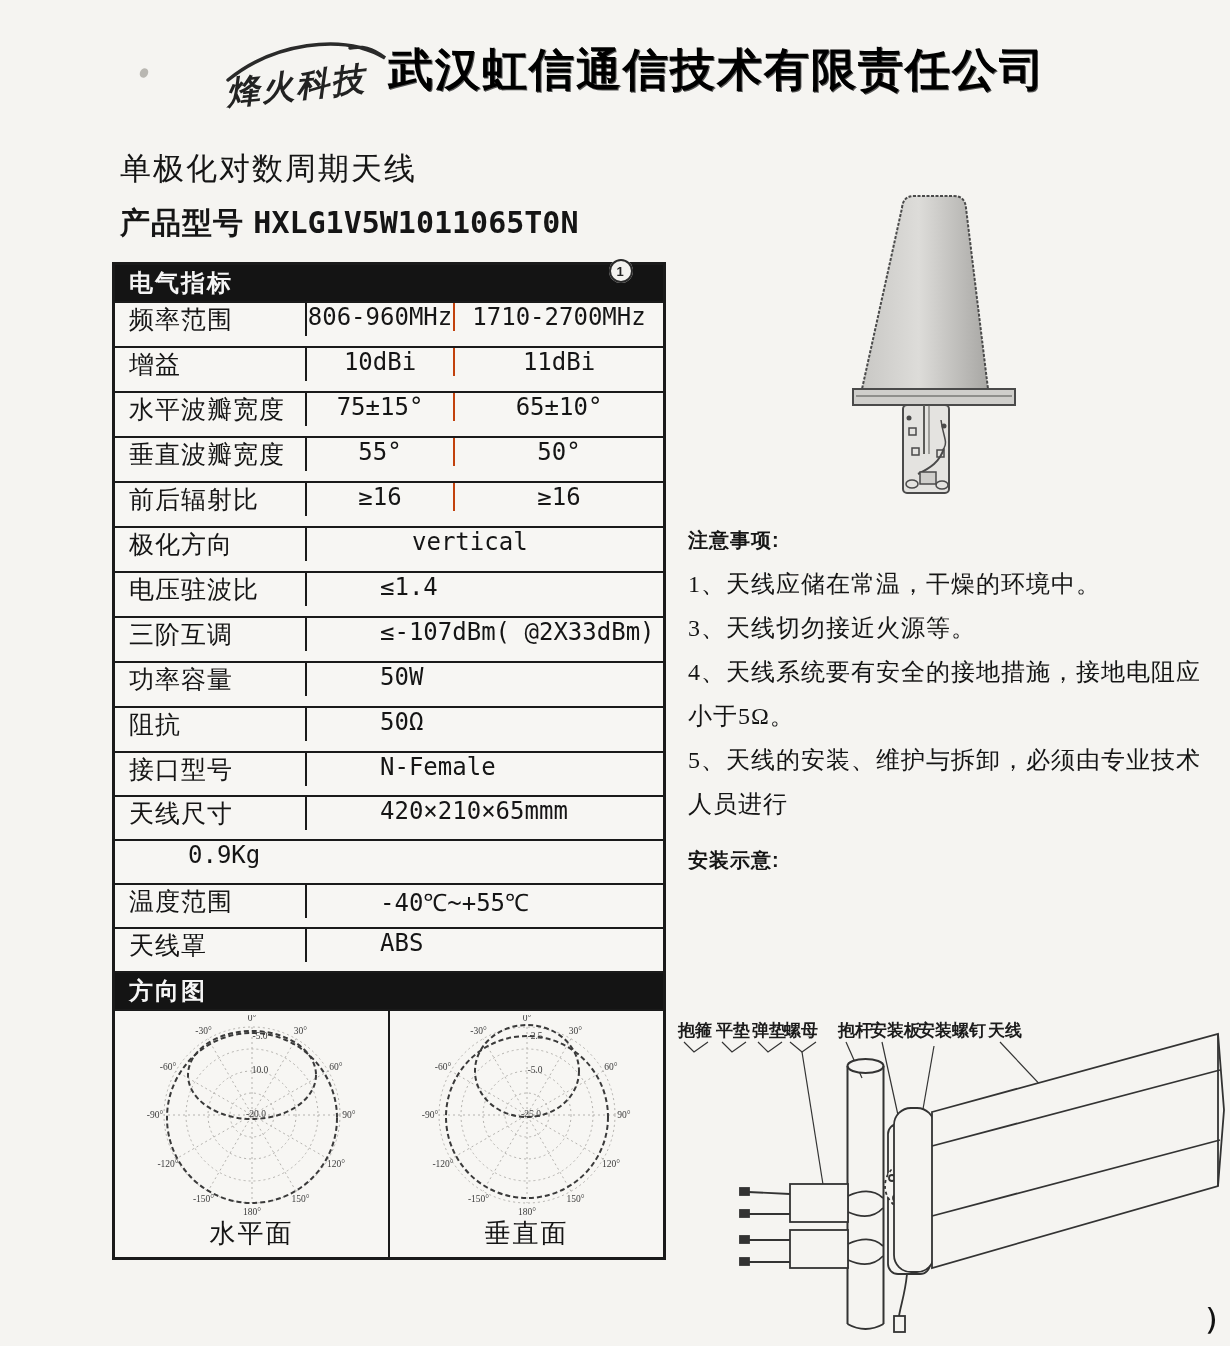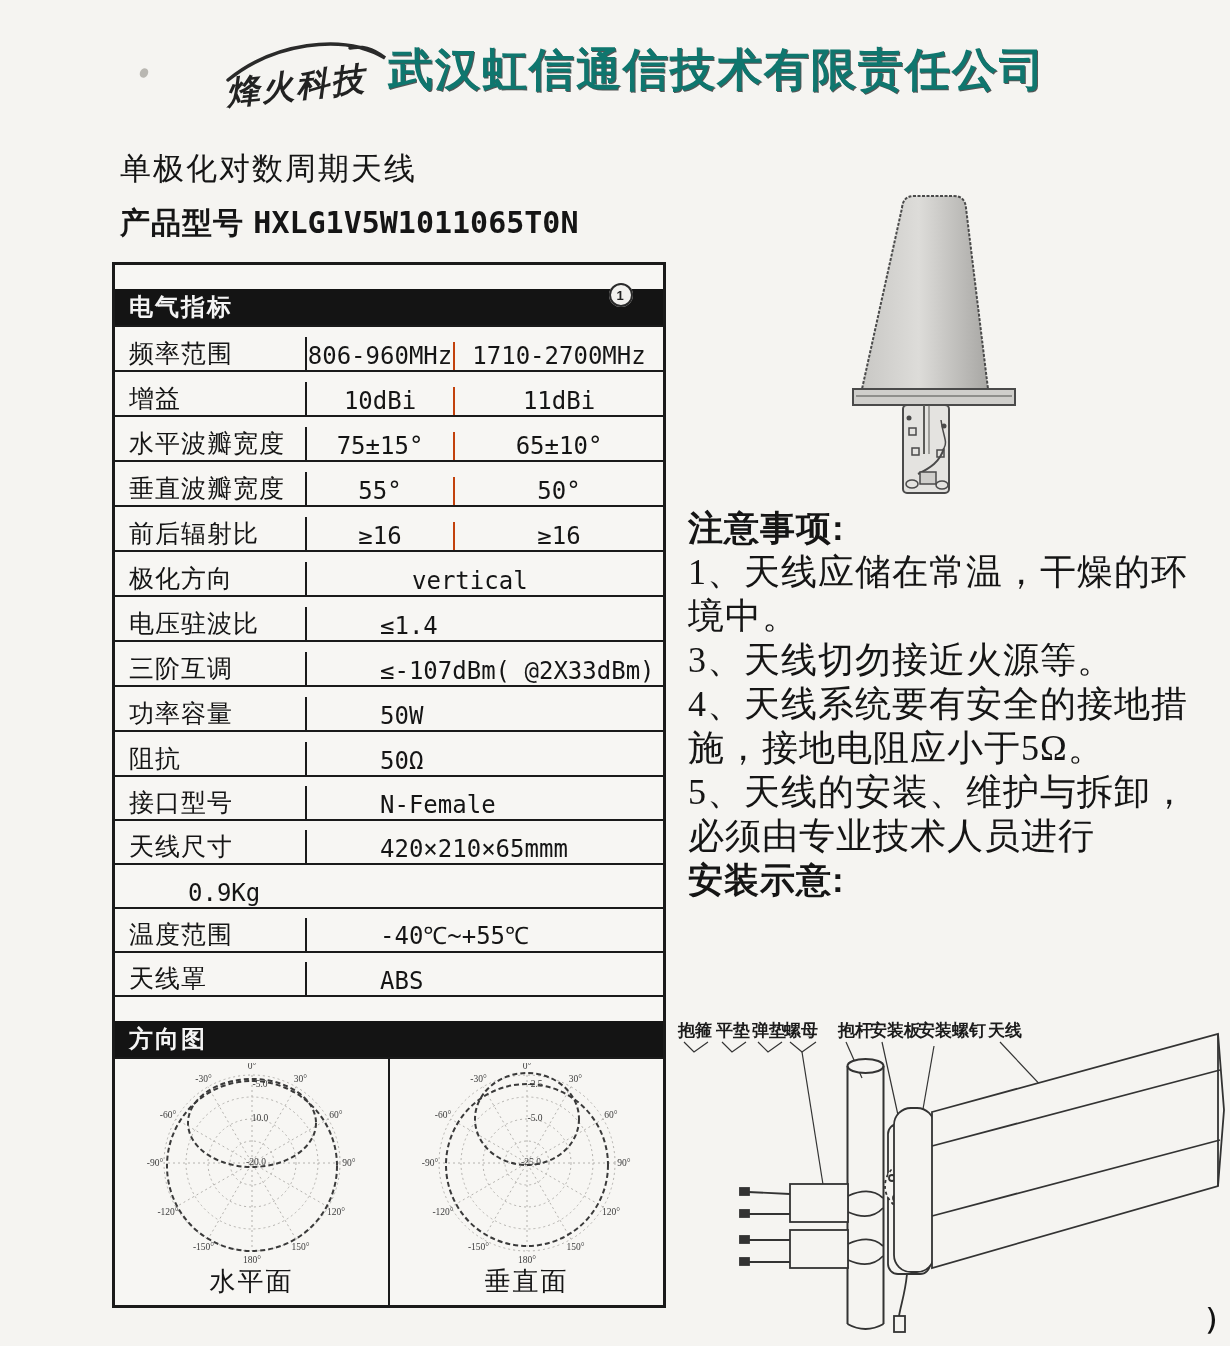--- a/index.html
+++ b/index.html
@@ -5,37 +5,37 @@
   html,body{margin:0;padding:0;background:#e8e7e4;}
   .page{position:relative;width:1230px;height:1346px;background:#f5f4f1;overflow:hidden;
         font-family:"Liberation Serif","DejaVu Serif",serif;color:#151515;}
 
   
   .logo{position:absolute;left:222px;top:38px;width:170px;height:80px;}
   .logo-text{position:absolute;left:4px;top:26px;font-style:italic;font-weight:700;font-size:33px;
              transform:rotate(-6deg);letter-spacing:2px;color:#222;}
   .logo-swoosh{position:absolute;left:0;top:0;}
   .company{position:absolute;left:388px;top:40px;font-family:"Liberation Sans","DejaVu Sans",sans-serif;
-           font-weight:900;font-size:45px;letter-spacing:2px;color:#0f766e;
+           font-weight:900;font-size:45px;letter-spacing:2px;color:#000000;
            text-shadow:1px 1px 0 #555;}
 
   
   .title1{position:absolute;left:120px;top:148px;font-family:"Liberation Sans",sans-serif;
           font-weight:400;font-size:31px;letter-spacing:2px;}
   .title2{position:absolute;left:120px;top:203px;font-family:"Liberation Sans",sans-serif;
           font-weight:700;font-size:30px;letter-spacing:1px;}
   .title2 .model{font-family:"DejaVu Sans Mono",monospace;font-weight:700;letter-spacing:0;}
 
   
   .spec-table{position:absolute;left:112px;top:262px;width:548px;border:3px solid #1a1a1a;
               background:#f7f6f3;}
   .section-band{height:36px;background:#141414;color:#f4f4f4;display:flex;align-items:center;
                 padding-left:14px;font-family:"Liberation Sans",sans-serif;font-weight:700;
-                font-size:24px;letter-spacing:2px;border-bottom:2px solid #1a1a1a;position:relative;margin-top:24px;}
-  .spec-row{display:flex;border-bottom:2px solid #1a1a1a;align-items:flex-end;}
+                font-size:24px;letter-spacing:2px;border-bottom:2px solid #1a1a1a;position:relative;}
+  .spec-row{display:flex;border-bottom:2px solid #1a1a1a;align-items:flex-start;}
   .spec-row:last-child{border-bottom:2px solid #1a1a1a;}
   .cell{display:flex;align-items:center;font-size:25px;}
   .cell.label{width:176px;flex:none;padding-left:14px;border-right:2px solid #1a1a1a;letter-spacing:1px;}
   .cell.v1{width:146px;flex:none;justify-content:center;border-right:2px solid #c2410c;}
   .cell.v2{flex:1;justify-content:center;}
   .cell.span{flex:1;padding-left:30px;margin-left:43px;}
   .cell.val{font-family:"DejaVu Sans Mono",monospace;font-size:24px;}
   .elec .spec-row{height:43px;}
   .mech .spec-row{height:42px;}
 
@@ -47,22 +47,22 @@
                    letter-spacing:2px;font-weight:500;}
 
   .badge-1{position:absolute;left:494px;top:-6px;width:24px;height:24px;border-radius:50%;
            background:#f2f1ee;color:#222;display:flex;align-items:center;justify-content:center;
            font-size:13px;font-weight:700;box-shadow:0 0 0 2px #2a2a2a inset;}
 
   
   .antenna-fig{position:absolute;left:840px;top:186px;}
   .notes{position:absolute;left:688px;top:506px;width:514px;}
   .notes-heading,.install-heading{font-family:"Liberation Sans",sans-serif;font-weight:700;
-           font-size:35px;line-height:44px;letter-spacing:1px;}
-  .note-item{font-size:36px;line-height:44px;letter-spacing:1px;}
+           font-size:20px;line-height:44px;letter-spacing:1px;margin-top:12px;}
+  .note-item{font-size:24px;line-height:44px;letter-spacing:1px;}
   .install-svg{position:absolute;left:670px;top:1016px;}
 
   .corner-mark{position:absolute;left:1204px;top:1298px;font-size:30px;font-weight:700;color:#111;}
   .smudge{position:absolute;left:140px;top:68px;width:8px;height:10px;background:#b9b7b2;
           border-radius:50%;transform:rotate(30deg);}
   svg text{font-family:"Liberation Serif","DejaVu Serif",serif;}
 </style>
 </head>
 <body>
 

